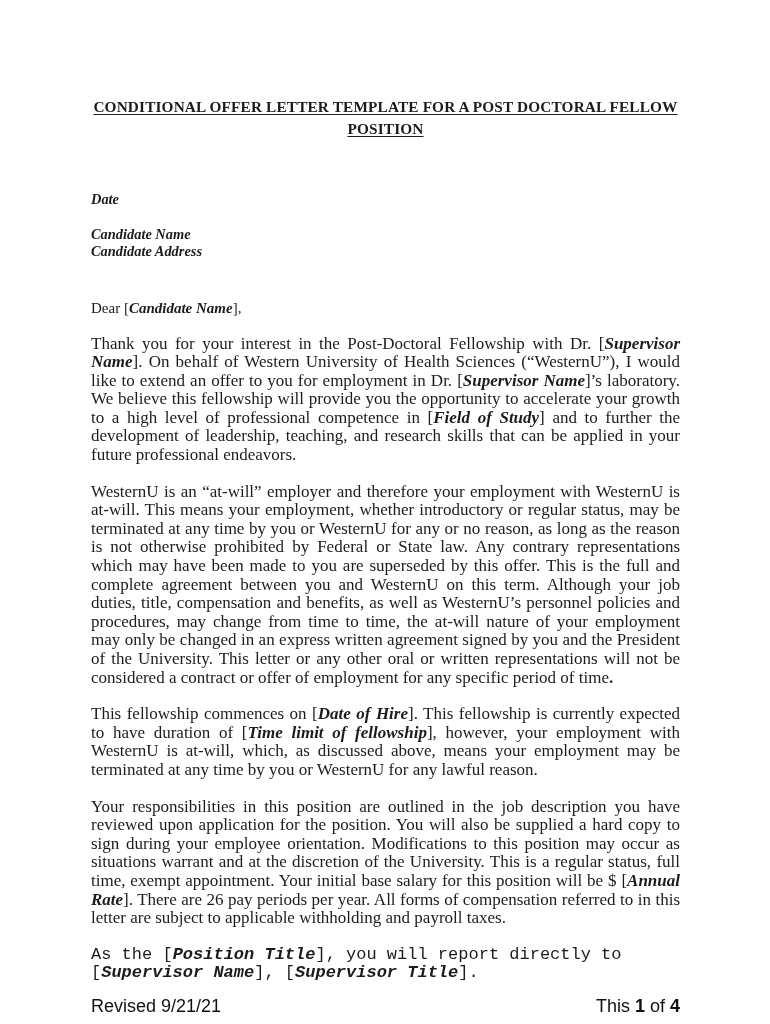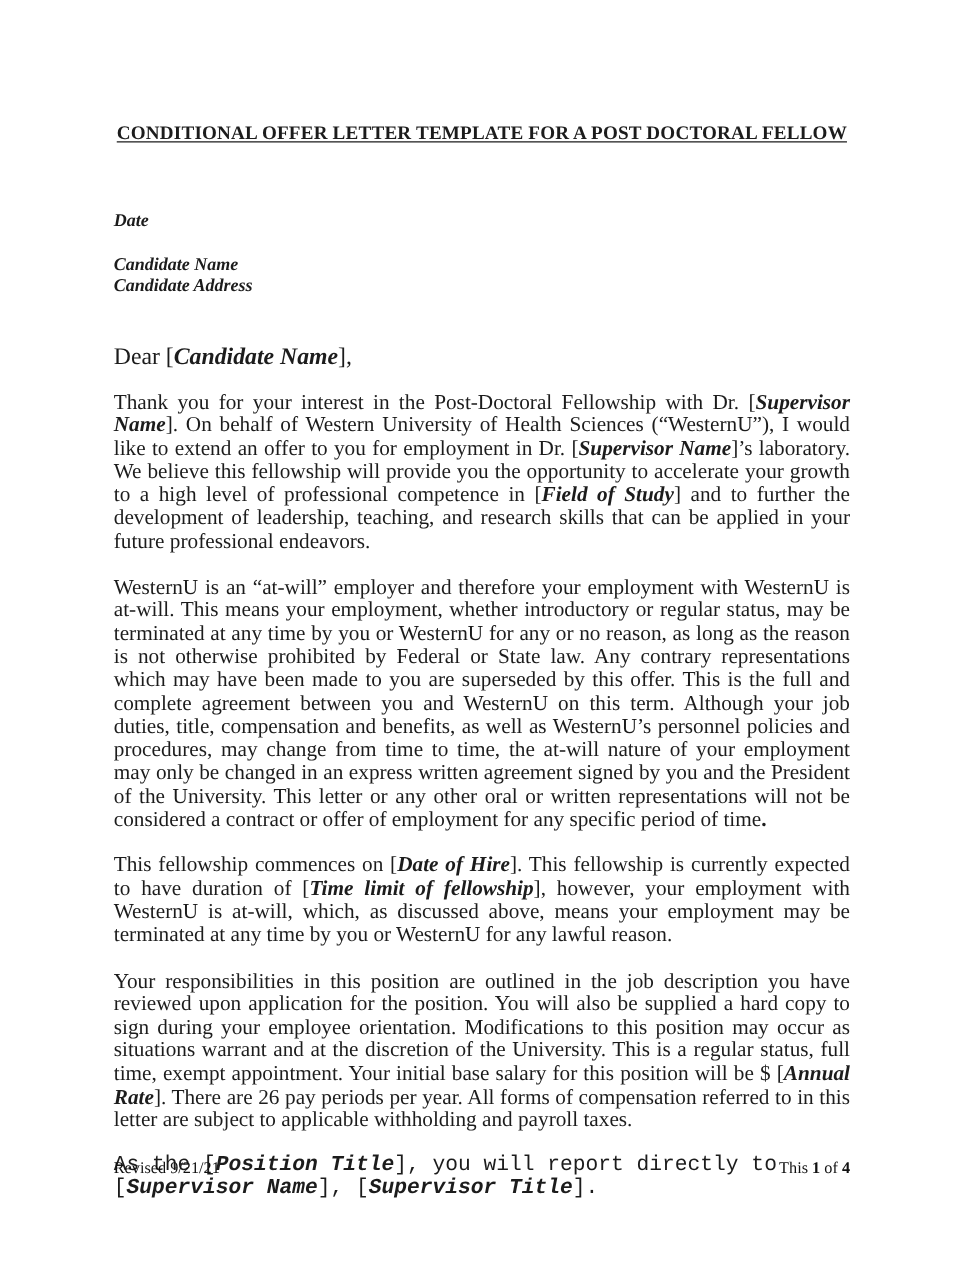--- a/index.html
+++ b/index.html
@@ -63,21 +63,21 @@
   }
   .addr-name {
     margin: 17px 0 0 0;
   }
   .addr-line {
     display: block;
   }
 
   .salutation {
     margin: 38px 0 0 0;
-    font-size: 19px;
+    font-size: 15px;
     line-height: 18px;
   }
 
   
   .body-block {
     margin-top: 18px;
   }
   p.para {
     margin: 0 0 18px 0;
     font-size: 17px;
@@ -95,42 +95,43 @@
   }
   .bold-dot {
     font-weight: bold;
   }
 
   
   .footer {
     position: absolute;
     left: 91px;
     right: 90px;
-    top: 926px;
+    top: 996px;
     height: 22px;
     display: flex;
     justify-content: space-between;
     align-items: flex-start;
-    font-family: Liberation Serif, serif;
-    font-size: 13px;
+    font-family: Liberation Sans, sans-serif;
+    font-size: 18px;
     color: #111111;
   }
   .footer-left { white-space: nowrap; }
   .footer-right { white-space: nowrap; }
   .footer-right b { font-weight: bold; }
 </style>
 </head>
 <body>
 
 <div class="page">
 
   <div class="content">
 
     <h1 class="doc-title">
       <span class="tl">CONDITIONAL OFFER LETTER TEMPLATE FOR A POST DOCTORAL FELLOW</span>
+      <span class="line2"><span class="tl">POSITION</span></span>
     </h1>
 
     <div class="addr-block">
       <p class="addr-date bi">Date</p>
       <p class="addr-name">
         <span class="addr-line bi">Candidate Name</span>
         <span class="addr-line bi">Candidate Address</span>
       </p>
     </div>
 

